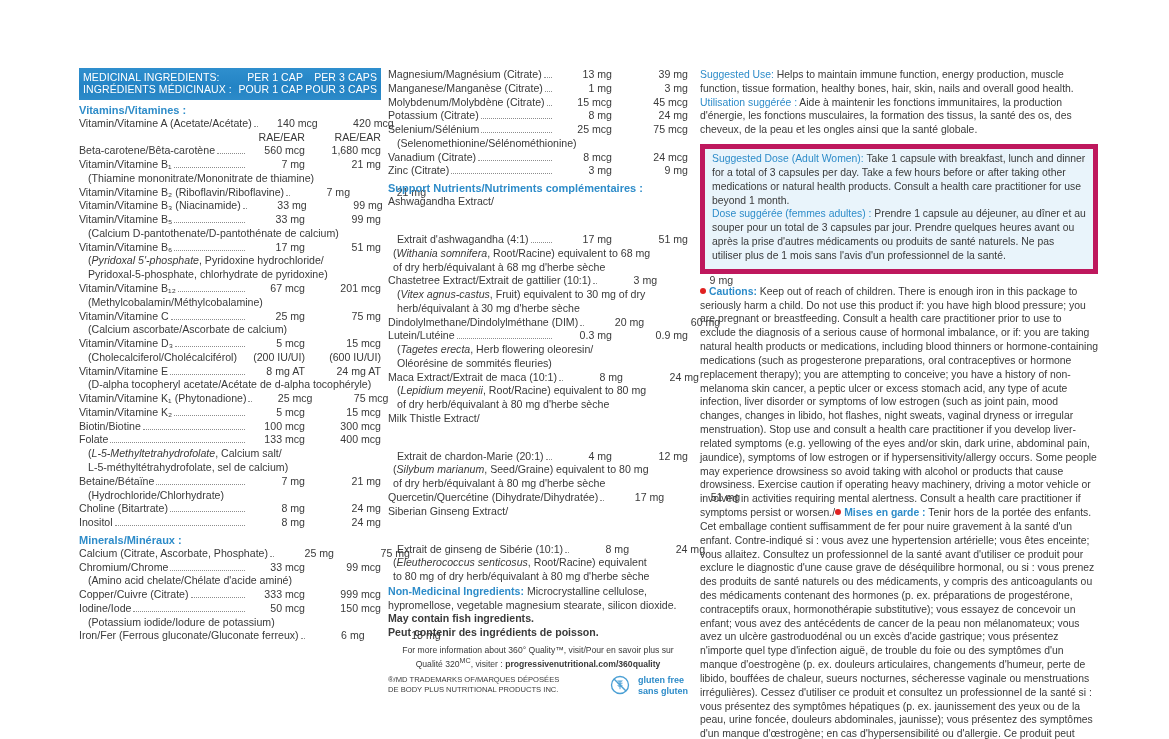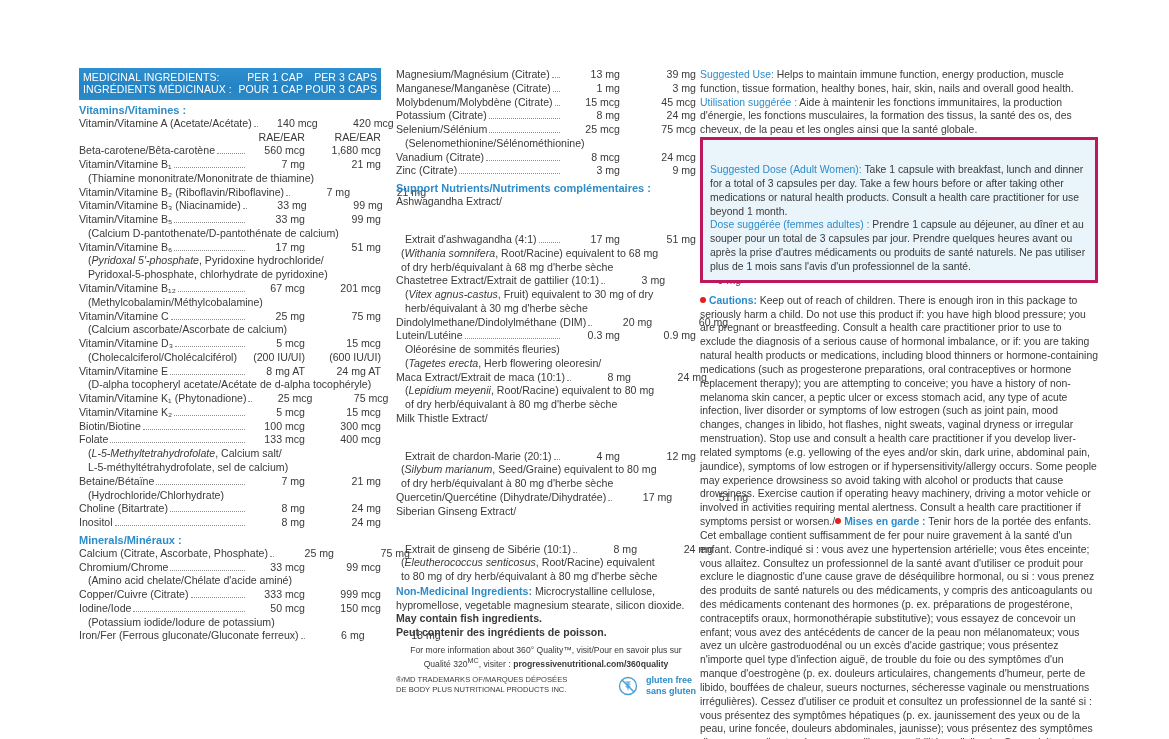--- a/index.html
+++ b/index.html
@@ -11,21 +11,21 @@
     color: #3a3a3a;
   }
   #page {
     position: relative;
     width: 1169px; height: 739px;
     background: #ffffff;
     overflow: hidden;
   }
   .col { position: absolute; top: 68px; }
   #col1 { left: 79px; width: 302px; }
-  #col2 { left: 396px; width: 300px; }
+  #col2 { left: 388px; width: 300px; }
   #col3 { left: 700px; width: 398px; }
 
   
   .hdr-bar {
     background: linear-gradient(to bottom, #2f8fce 0%, #2383c4 60%, #2d8bc9 100%);
     color: #ffffff;
     padding: 3px 4px 4px 4px;
     line-height: 1.18;
   }
   .hdr-row {
@@ -99,37 +99,38 @@
   }
   .fineprint .url { font-weight: bold; }
   .tm-row {
     display: flex;
     align-items: flex-start;
     justify-content: space-between;
     margin-top: 5px;
   }
   .tm-text { font-size: 7.6px; line-height: 1.3; width: 175px; }
   .gf {
-    display: flex; align-items: flex-end; gap: 8px;
+    display: flex; align-items: flex-start; gap: 8px;
   }
   .gf-text { color: #2e8cc9; font-size: 9px; line-height: 1.15; font-weight: bold; }
   .gf-icon { width: 20px; height: 20px; flex: 0 0 auto; }
 
   
   .para {
     font-size: 10.4px;
     line-height: 1.33;
     margin: 0 0 0 0;
     text-align: left;
   }
   .para .lbl { color: #2e8cc9; font-weight: normal; }
   .dose-box {
     background: #e9f4fb;
-    border: 3px solid #be185d;
-    padding: 23px 7px 6px 7px;
+    border: 5px solid #be185d;
+    padding: 3px 7px 6px 7px;
+    margin-top: 7px;
   }
   .cautions { margin-top: 11px; }
   .red-dot {
     display: inline-block;
     width: 6px; height: 6px;
     border-radius: 50%;
     background: #e02121;
     margin-right: 3px;
     vertical-align: 1px;
   }
@@ -397,22 +398,22 @@
           <span class="leader"></span>
           <span class="v1">20 mg</span>
           <span class="v2">60 mg</span>
         </div>
         <div class="irow">
           <span class="iname">Lutein/Lutéine</span>
           <span class="leader"></span>
           <span class="v1">0.3 mg</span>
           <span class="v2">0.9 mg</span>
         </div>
+        <div class="sub">(<span class="it">Tagetes erecta</span>, Herb flowering oleoresin/</div>
         <div class="sub">Oléorésine de sommités fleuries)</div>
-        <div class="sub">(<span class="it">Tagetes erecta</span>, Herb flowering oleoresin/</div>
         <div class="irow">
           <span class="iname">Maca Extract/Extrait de maca (10:1)</span>
           <span class="leader"></span>
           <span class="v1">8 mg</span>
           <span class="v2">24 mg</span>
         </div>
         <div class="sub">(<span class="it">Lepidium meyenii</span>, Root/Racine) equivalent to 80 mg</div>
         <div class="sub">of dry herb/équivalant à 80 mg d'herbe sèche</div>
         <div class="contname">Milk Thistle Extract/</div>
         <div class="irow indent">

